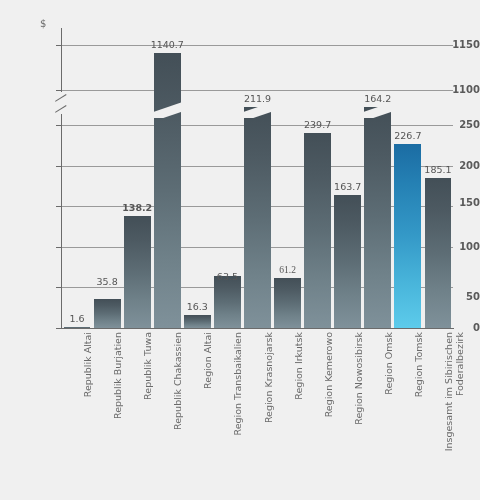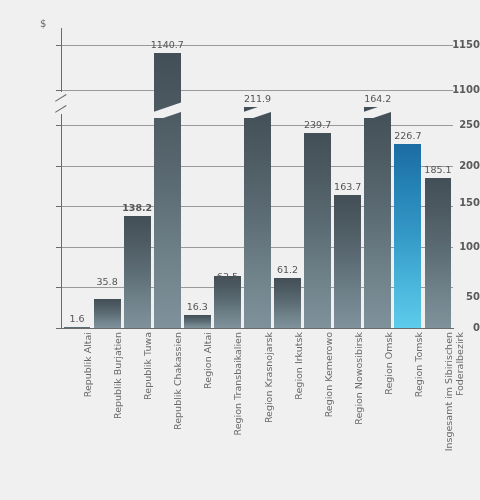--- a/index.html
+++ b/index.html
@@ -171,21 +171,21 @@
       <div class="bar" title="Region Altai: 16.3" style="left: 183.908px; top: 314.764px; width: 26.8769px; height: 13.2356px;"></div>
       <div class="bar-label" style="left: 175.346px; top: 301.764px; width: 44px;">16.3</div>
       <div class="bar" title="Region Transbaikalien: 63.5" style="left: 213.985px; top: 276.438px; width: 26.8769px; height: 51.562px;"></div>
       <div class="bar-label" style="left: 205.423px; top: 272px; width: 44px;">63.5</div>
       <div class="bar" title="Region Krasnojarsk: 262.9" style="left: 244.062px; top: 107px; width: 26.8769px; height: 221px;"></div>
       <div class="bar-label" style="left: 235.5px; top: 94px; width: 44px;">211.9</div>
       <div class="bar-break" style="left: 244.062px; top: 96px; width: 26.8769px; height: 22px;">
         <div class="slash" style="top: 7px;"></div>
       </div>
       <div class="bar" title="Region Irkutsk: 61.2" style="left: 274.138px; top: 278.306px; width: 26.8769px; height: 49.6944px;"></div>
-      <div class="bar-label" style="left: 265.577px; top: 265.306px; width: 44px;">61.2</div>
+      <div class="bar-label" style="left: 265.577px; top: 265.306px; width: 44px; font-family: Liberation Serif, serif;">61.2</div>
       <div class="bar" title="Region Kemerowo: 239.7" style="left: 304.215px; top: 133.364px; width: 26.8769px; height: 194.636px;"></div>
       <div class="bar-label" style="left: 295.654px; top: 120.364px; width: 44px;">239.7</div>
       <div class="bar" title="Region Nowosibirsk: 163.7" style="left: 334.292px; top: 195.076px; width: 26.8769px; height: 132.924px;"></div>
       <div class="bar-label" style="left: 325.731px; top: 182.076px; width: 44px;">163.7</div>
       <div class="bar" title="Region Omsk: 274.7" style="left: 364.369px; top: 107px; width: 26.8769px; height: 221px;"></div>
       <div class="bar-label" style="left: 355.808px; top: 94px; width: 44px;">164.2</div>
       <div class="bar-break" style="left: 364.369px; top: 96px; width: 26.8769px; height: 22px;">
         <div class="slash" style="top: 7px;"></div>
       </div>
       <div class="bar highlight" title="Region Tomsk: 226.7" style="left: 394.446px; top: 143.92px; width: 26.8769px; height: 184.08px;"></div>

